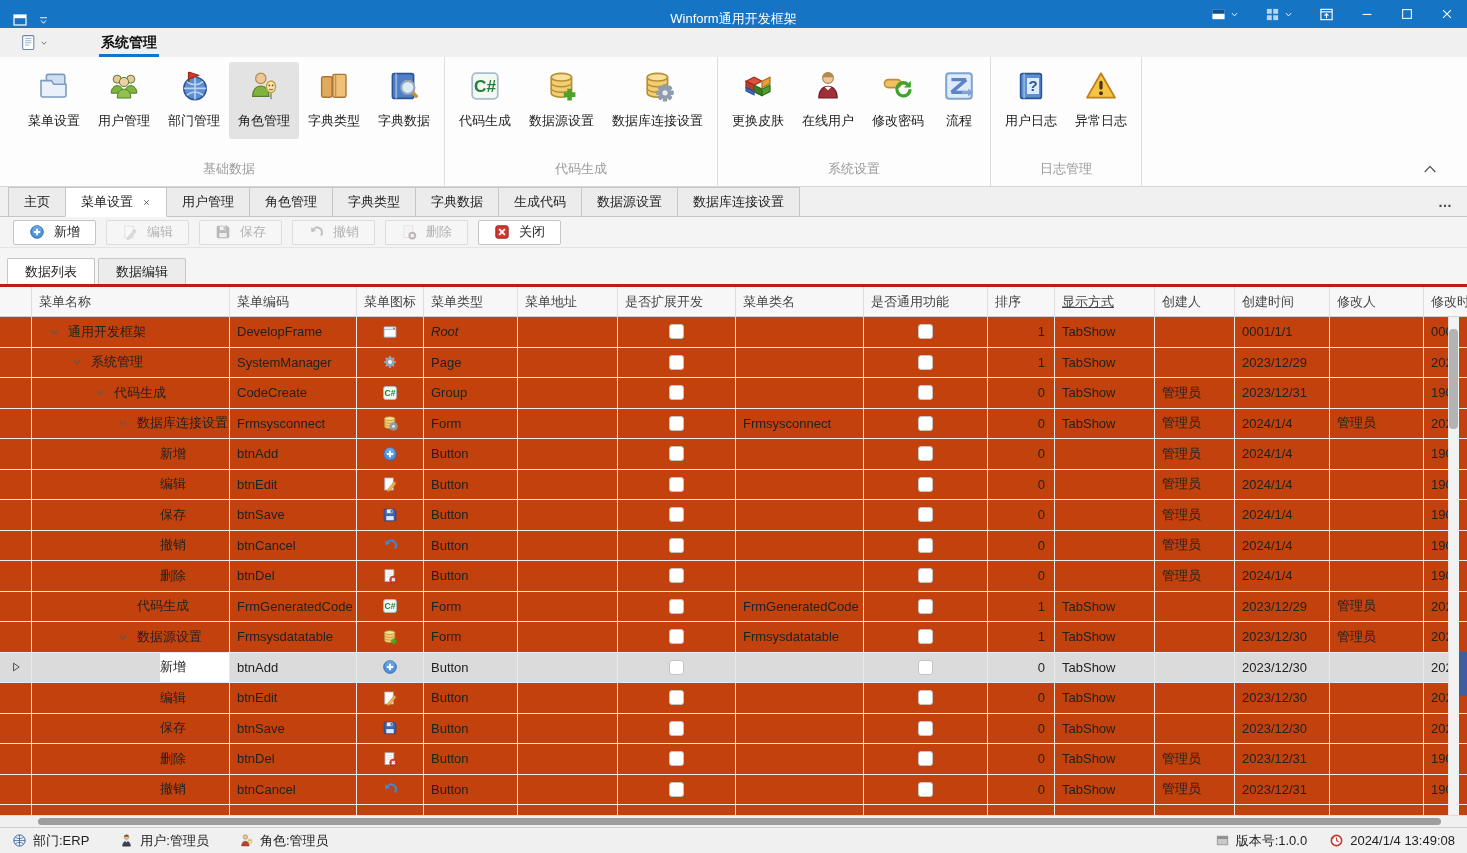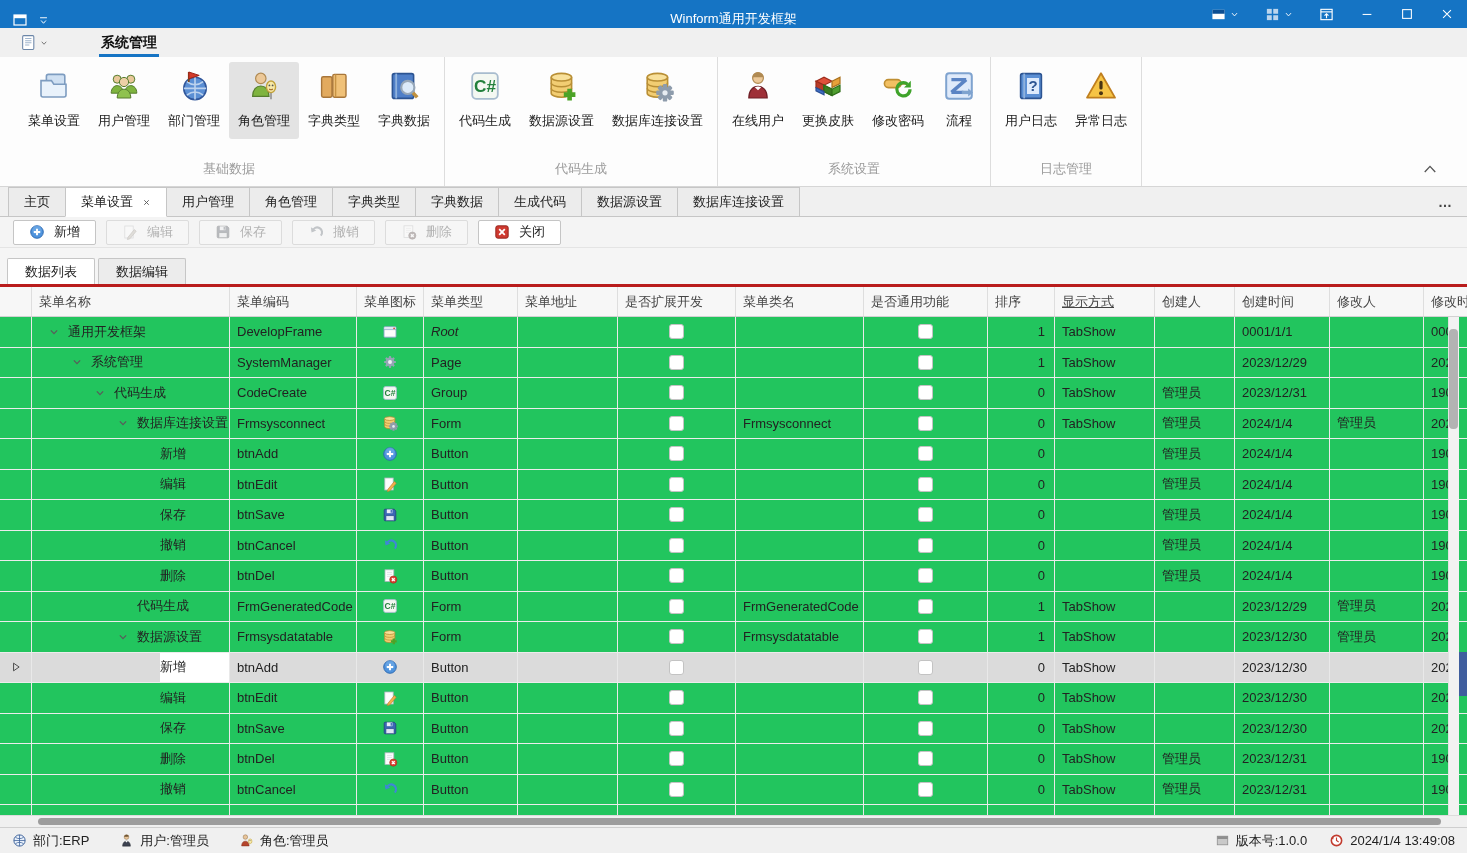--- a/index.html
+++ b/index.html
@@ -46,21 +46,21 @@
   .tbtn.disabled .tic{opacity:.4;filter:grayscale(.9)}
 
   
   .content{flex:1;display:flex;flex-direction:column;background:#f5f5f5;padding-top:9px;min-height:0}
   .viewtabs{flex:none;height:27px;display:flex;align-items:flex-end;padding-left:7px;gap:3px}
   .vtab{height:26px;display:flex;align-items:center;padding:0 17px;border:1px solid #c6c6c6;border-bottom:none;background:#ececec;border-radius:2px 2px 0 0;cursor:default}
   .vtab.active{background:#fff;height:27px;margin-bottom:-1px}
 
   
   .grid{flex:1;background:#fff;border-top:3px solid #b91c1c;position:relative;overflow:hidden;min-height:0}
-  .grow{display:flex;height:30.5px;border-bottom:1px solid #ececec;background:#22c55e}
+  .grow{display:flex;height:30.5px;border-bottom:1px solid #ececec;background:#c2410c}
   .grow.sel{background:var(--selrow)}
   .ghead{height:30px;background:#f7f7f7;border-bottom:1px solid #d2d2d2;color:#454545}
   .gcell{flex:none;display:flex;align-items:center;padding:0 7px;overflow:hidden;white-space:nowrap;border-right:1px solid #e9e9e9;height:100%}
   .ghead .gcell{border-right:1px solid #dedede}
   .gcell.last{flex:1;border-right:none}
   .gcell.center{justify-content:center;padding:0}
   .gcell.right{justify-content:flex-end;padding-right:9px}
   .gcell.gutter{padding:0;justify-content:center}
   .treecell{padding:0 0 0 7px}
   .indent{flex:none;height:1px}
@@ -282,42 +282,42 @@
               <span class="rlabel">数据库连接设置</span>
             </div>
           </div>
           <div class="rgroup-label">代码生成</div>
         </div>
         <div class="rgroup">
           <div class="rgroup-items">
             <div class="ritem">
               <span class="ric">
                 <svg width="32" height="32" viewBox="0 0 16 16">
-                  <circle cx="8" cy="4" r="2.7" fill="#ecc898" stroke="#b08a52" stroke-width=".6"></circle>
-                  <path d="M8 1.3c1.5 0 2.7 1 2.7 2.2-1.8.4-3.7-.2-5.4.3C5.3 2.3 6.5 1.3 8 1.3z" fill="#b08a52"></path>
-                  <path d="M3.4 14c0-3.8 2-5.8 4.6-5.8s4.6 2 4.6 5.8z" fill="#9e3038" stroke="#6e1f26" stroke-width=".6"></path>
-                  <path d="M6.4 8.6L8 10.1l1.6-1.5c-1-.5-2.2-.5-3.2 0z" fill="#fff"></path>
-                </svg>
-              </span>
-              <span class="rlabel">在线用户</span>
-            </div>
-            <div class="ritem">
-              <span class="ric">
-                <svg width="32" height="32" viewBox="0 0 16 16">
                   <g stroke-width=".6">
                     <path d="M2 5.6l4-2 4 2-4 2z" fill="#e0503a" stroke="#9c2c1c"></path>
                     <path d="M10 5.6l4-2v3.2l-4 2z" fill="#e8a13a" stroke="#a8701c"></path>
                     <path d="M2 5.6v3.2l4 2V7.6z" fill="#b93c28" stroke="#9c2c1c"></path>
                     <path d="M6 7.6l4 2 4-2v3.2l-4 2-4-2z" fill="#4f9e2f" stroke="#2f6e18"></path>
                     <path d="M6 7.6v3.2l4 2V9.6z" fill="#3c7d22" stroke="#2f6e18"></path>
                     <path d="M6 10.8l-4-2v1.6l4 2z" fill="#3f6fc4" stroke="#2a4f96"></path>
                   </g>
                 </svg>
               </span>
               <span class="rlabel">更换皮肤</span>
+            </div>
+            <div class="ritem">
+              <span class="ric">
+                <svg width="32" height="32" viewBox="0 0 16 16">
+                  <circle cx="8" cy="4" r="2.7" fill="#ecc898" stroke="#b08a52" stroke-width=".6"></circle>
+                  <path d="M8 1.3c1.5 0 2.7 1 2.7 2.2-1.8.4-3.7-.2-5.4.3C5.3 2.3 6.5 1.3 8 1.3z" fill="#b08a52"></path>
+                  <path d="M3.4 14c0-3.8 2-5.8 4.6-5.8s4.6 2 4.6 5.8z" fill="#9e3038" stroke="#6e1f26" stroke-width=".6"></path>
+                  <path d="M6.4 8.6L8 10.1l1.6-1.5c-1-.5-2.2-.5-3.2 0z" fill="#fff"></path>
+                </svg>
+              </span>
+              <span class="rlabel">在线用户</span>
             </div>
             <div class="ritem">
               <span class="ric">
                 <svg width="32" height="32" viewBox="0 0 16 16">
                   <rect x="1.2" y="4.8" width="8.4" height="4" rx="2" fill="#f2c063" stroke="#bf8f33" stroke-width=".8"></rect>
                   <path d="M9.6 6.8h2.6" stroke="#bf8f33" stroke-width="1.1"></path>
                   <path d="M14 9.6a3.3 3.3 0 1 1-1.2-2.5" fill="none" stroke="#3fa32a" stroke-width="1.6"></path>
                   <path d="M14.4 5.4v3.4h-3.4z" fill="#3fa32a"></path>
                 </svg>
               </span>

